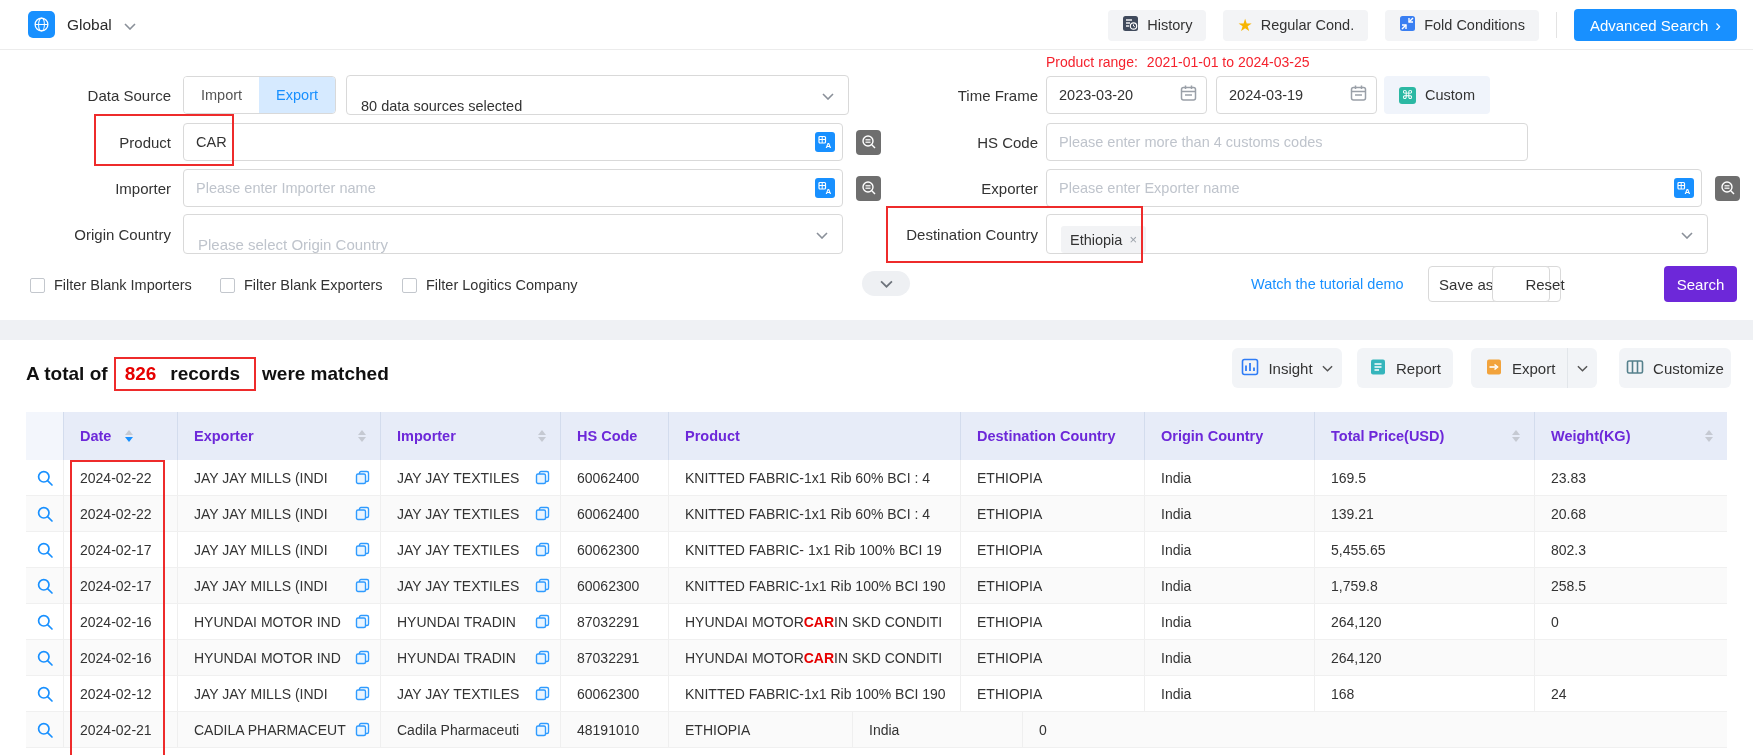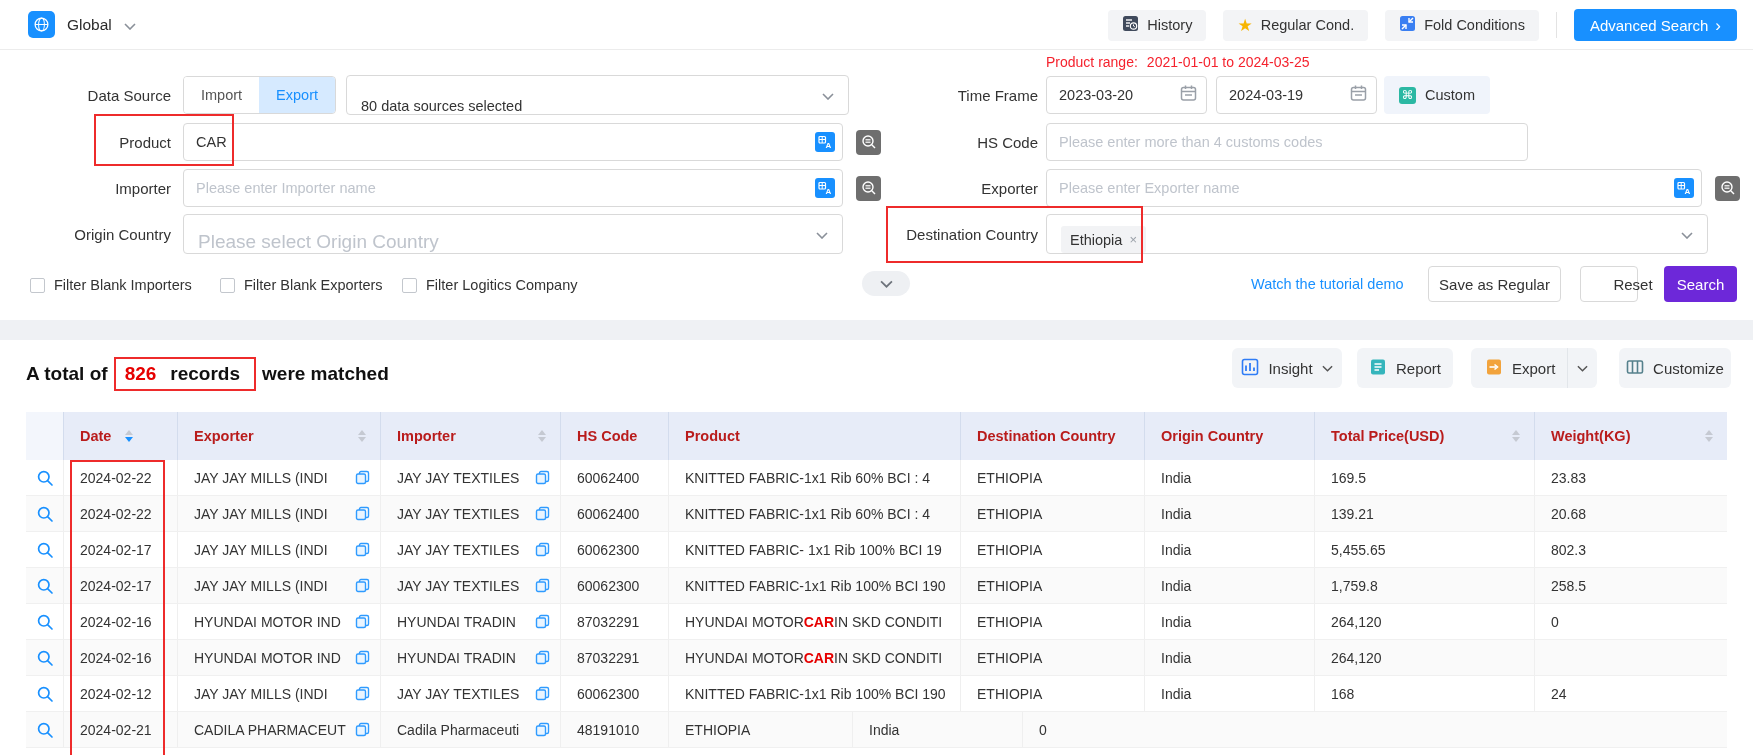--- a/index.html
+++ b/index.html
@@ -26,60 +26,60 @@
   .inwrap { position:relative; display:flex; align-items:center; }
   .w-main { width:660px; } .w-hs { width:482px; } .w-exp { width:656px; } .w-date { width:161px; }
   .ml12 { margin-left:12px; } .ml8 { margin-left:8px; }
   .t-icon { position:absolute; right:8px; width:20px; height:20px; background:#1890ff; border-radius:3px; display:flex; align-items:center; justify-content:center; cursor:pointer; }
   .g-icon { width:25px; height:25px; background:#6e6e6e; border-radius:4px; margin-left:13px; display:flex; align-items:center; justify-content:center; flex:none; cursor:pointer; }
   .seg { display:flex; height:38px; border:1px solid #d9d9d9; border-radius:4px; overflow:hidden; margin-left:12px; }
   .seg-item { display:flex; align-items:center; padding:0 17px; font-size:14.5px; color:#555; background:#fff; cursor:pointer; }
   .seg-item + .seg-item { border-left:1px solid #d9d9d9; }
   .seg-item.active { background:#d6eaff; color:#1890ff; border-left:none; }
   .sel { position:relative; display:flex; align-items:flex-end; height:40px; border:1px solid #d9d9d9; border-radius:4px; padding:0 14px; background:#fff; cursor:pointer; }
-  .sel-ph { color:#bfc4cc; font-size:19px;margin-top:40px; }
+  .sel-ph { color:#bfc4cc; font-size:15px;margin-top:40px; }
   .sel-txt { color:#333; font-size:14.5px; }
   .sel .chev { position:absolute; right:14px; top:50%; transform:translateY(-50%); }
   #ds-select { width:503px; margin-left:10px; }
   #origin-select { width:660px; margin-left:12px; }
   #dest-select { width:662px; margin-left:8px; }
   .dwrap { position:relative; display:flex; align-items:center; }
   .cal { position:absolute; right:10px; top:50%; transform:translateY(-50%); }
   .btn-custom { display:flex; align-items:center; gap:9px; background:#f0f4fb; border-radius:4px; height:38px; padding:0 15px; font-size:14.5px; color:#333; margin-left:7px; cursor:pointer; }
   .cmd { width:17px; height:17px; background:#2bb8a3; border-radius:3px; color:#fff; font-size:12px; display:flex; align-items:center; justify-content:center; }
   #row-ds { left:0; top:76px; } #row-product { left:0; top:123px; } #row-importer { left:0; top:169px; } #row-origin { left:0; top:215px; }
   #row-tf { left:867px; top:76px; } #row-hs { left:867px; top:123px; } #row-exp { left:867px; top:169px; } #row-dest { left:867px; top:215px; }
   #optional { position:absolute; left:1046px; top:54px; font-size:14px; color:#f5222d; display:flex; gap:9px; }
   .tag { display:flex; align-items:center; gap:7px; background:#f2f3f5; border-radius:3px; height:27px; padding:0 9px; font-size:14.5px; color:#333; }
   .tag .x { color:#9aa0a8; font-size:13px; cursor:pointer; }
   .cbg { position:absolute; top:277px; display:flex; align-items:center; gap:9px; font-size:14.5px; color:#333; }
   #cbg1 { left:30px; } #cbg2 { left:220px; } #cbg3 { left:402px; }
   .cb { width:15px; height:15px; border:1px solid #c3c7cd; border-radius:2px; background:#fff; cursor:pointer; flex:none; }
   #collapse-pill { position:absolute; left:862px; top:271px; width:48px; height:25px; background:#eef0f3; border-radius:13px; display:flex; align-items:center; justify-content:center; cursor:pointer; }
   #tutorial { position:absolute; left:1251px; top:266px; height:36px; display:flex; align-items:center; font-size:14.5px; color:#1890ff; cursor:pointer; }
   .btn-plain { position:absolute; top:266px; height:36px; border:1px solid #d9d9d9; border-radius:4px; background:#fff; font-size:15px; color:#333; display:flex; align-items:center; justify-content:center; cursor:pointer; }
-  #save { left:1428px; width:133px; } #reset { left:1580px; width:58px;padding-left:48px; }
+  #save { left:1428px; width:133px; } #reset { left:1492px; width:58px;padding-left:48px; }
   #search { position:absolute; left:1664px; top:266px; width:73px; height:36px; background:#6d28d9; color:#fff; border-radius:4px; font-size:15px; display:flex; align-items:center; justify-content:center; cursor:pointer; }
   #strip { position:absolute; left:0; top:320px; width:100%; height:20px; background:#eff1f4; }
 
   
   #total-line { position:absolute; left:26px; top:356px; height:36px; display:flex; align-items:center; font-size:19px; font-weight:bold; color:#101010; }
   .redbox { display:flex; align-items:center; gap:14px; border:2px solid #ee2b2b; padding:4px 14px 4px 9px; margin:0 6px; }
   .count-red { color:#e60000; }
   .rbtn { position:absolute; top:348px; height:40px; background:#f2f4f7; border-radius:6px; display:flex; align-items:center; justify-content:center; gap:9px; font-size:15px; color:#333; cursor:pointer; }
   #insight { left:1232px; width:110px; } #report { left:1357px; width:96px; }
   #exportg { left:1471px; width:126px; gap:0; padding:0; }
   .exp-main { display:flex; align-items:center; gap:9px; padding:0 12px 0 14px; height:100%; }
   .exp-chev { display:flex; align-items:center; justify-content:center; width:34px; height:100%; border-left:1px solid #e2e6ea; }
   #customize { left:1619px; width:112px; }
 
   
   #table { position:absolute; left:26px; top:412px; width:1701px; }
   .thead { display:flex; height:48px; background:#e7ecf8; }
-  .th { display:flex; align-items:center; padding:0 14px 0 16px; font-size:14.5px; font-weight:bold; color:#b91c1c; border-right:1px solid #d3dced; cursor:default; }
+  .th { display:flex; align-items:center; padding:0 14px 0 16px; font-size:14.5px; font-weight:bold; color:#6d28d9; border-right:1px solid #d3dced; cursor:default; }
   .th.sortable { cursor:pointer; }
   .th.spread { justify-content:space-between; }
   .th.c0 { background:#f3f6fc; padding:0; }
   .trow { display:flex; height:36px; background:#fff; border-bottom:1px solid #f0f0f0; }
   #table-body .trow:nth-child(even) { background:#fafafa; }
   .td { display:flex; align-items:center; padding:0 10px 0 16px; font-size:14px; color:#333; border-right:1px solid #efefef; overflow:hidden; white-space:nowrap; }
   .c0 { width:38px; justify-content:center; padding:0; }
   .c1 { width:114px; } .c2 { width:203px; } .c3 { width:180px; } .c4 { width:108px; }
   .c5 { width:292px; } .c6 { width:184px; } .c7 { width:170px; } .c8 { width:220px; }
   .c9 { width:192px; border-right:none; }

